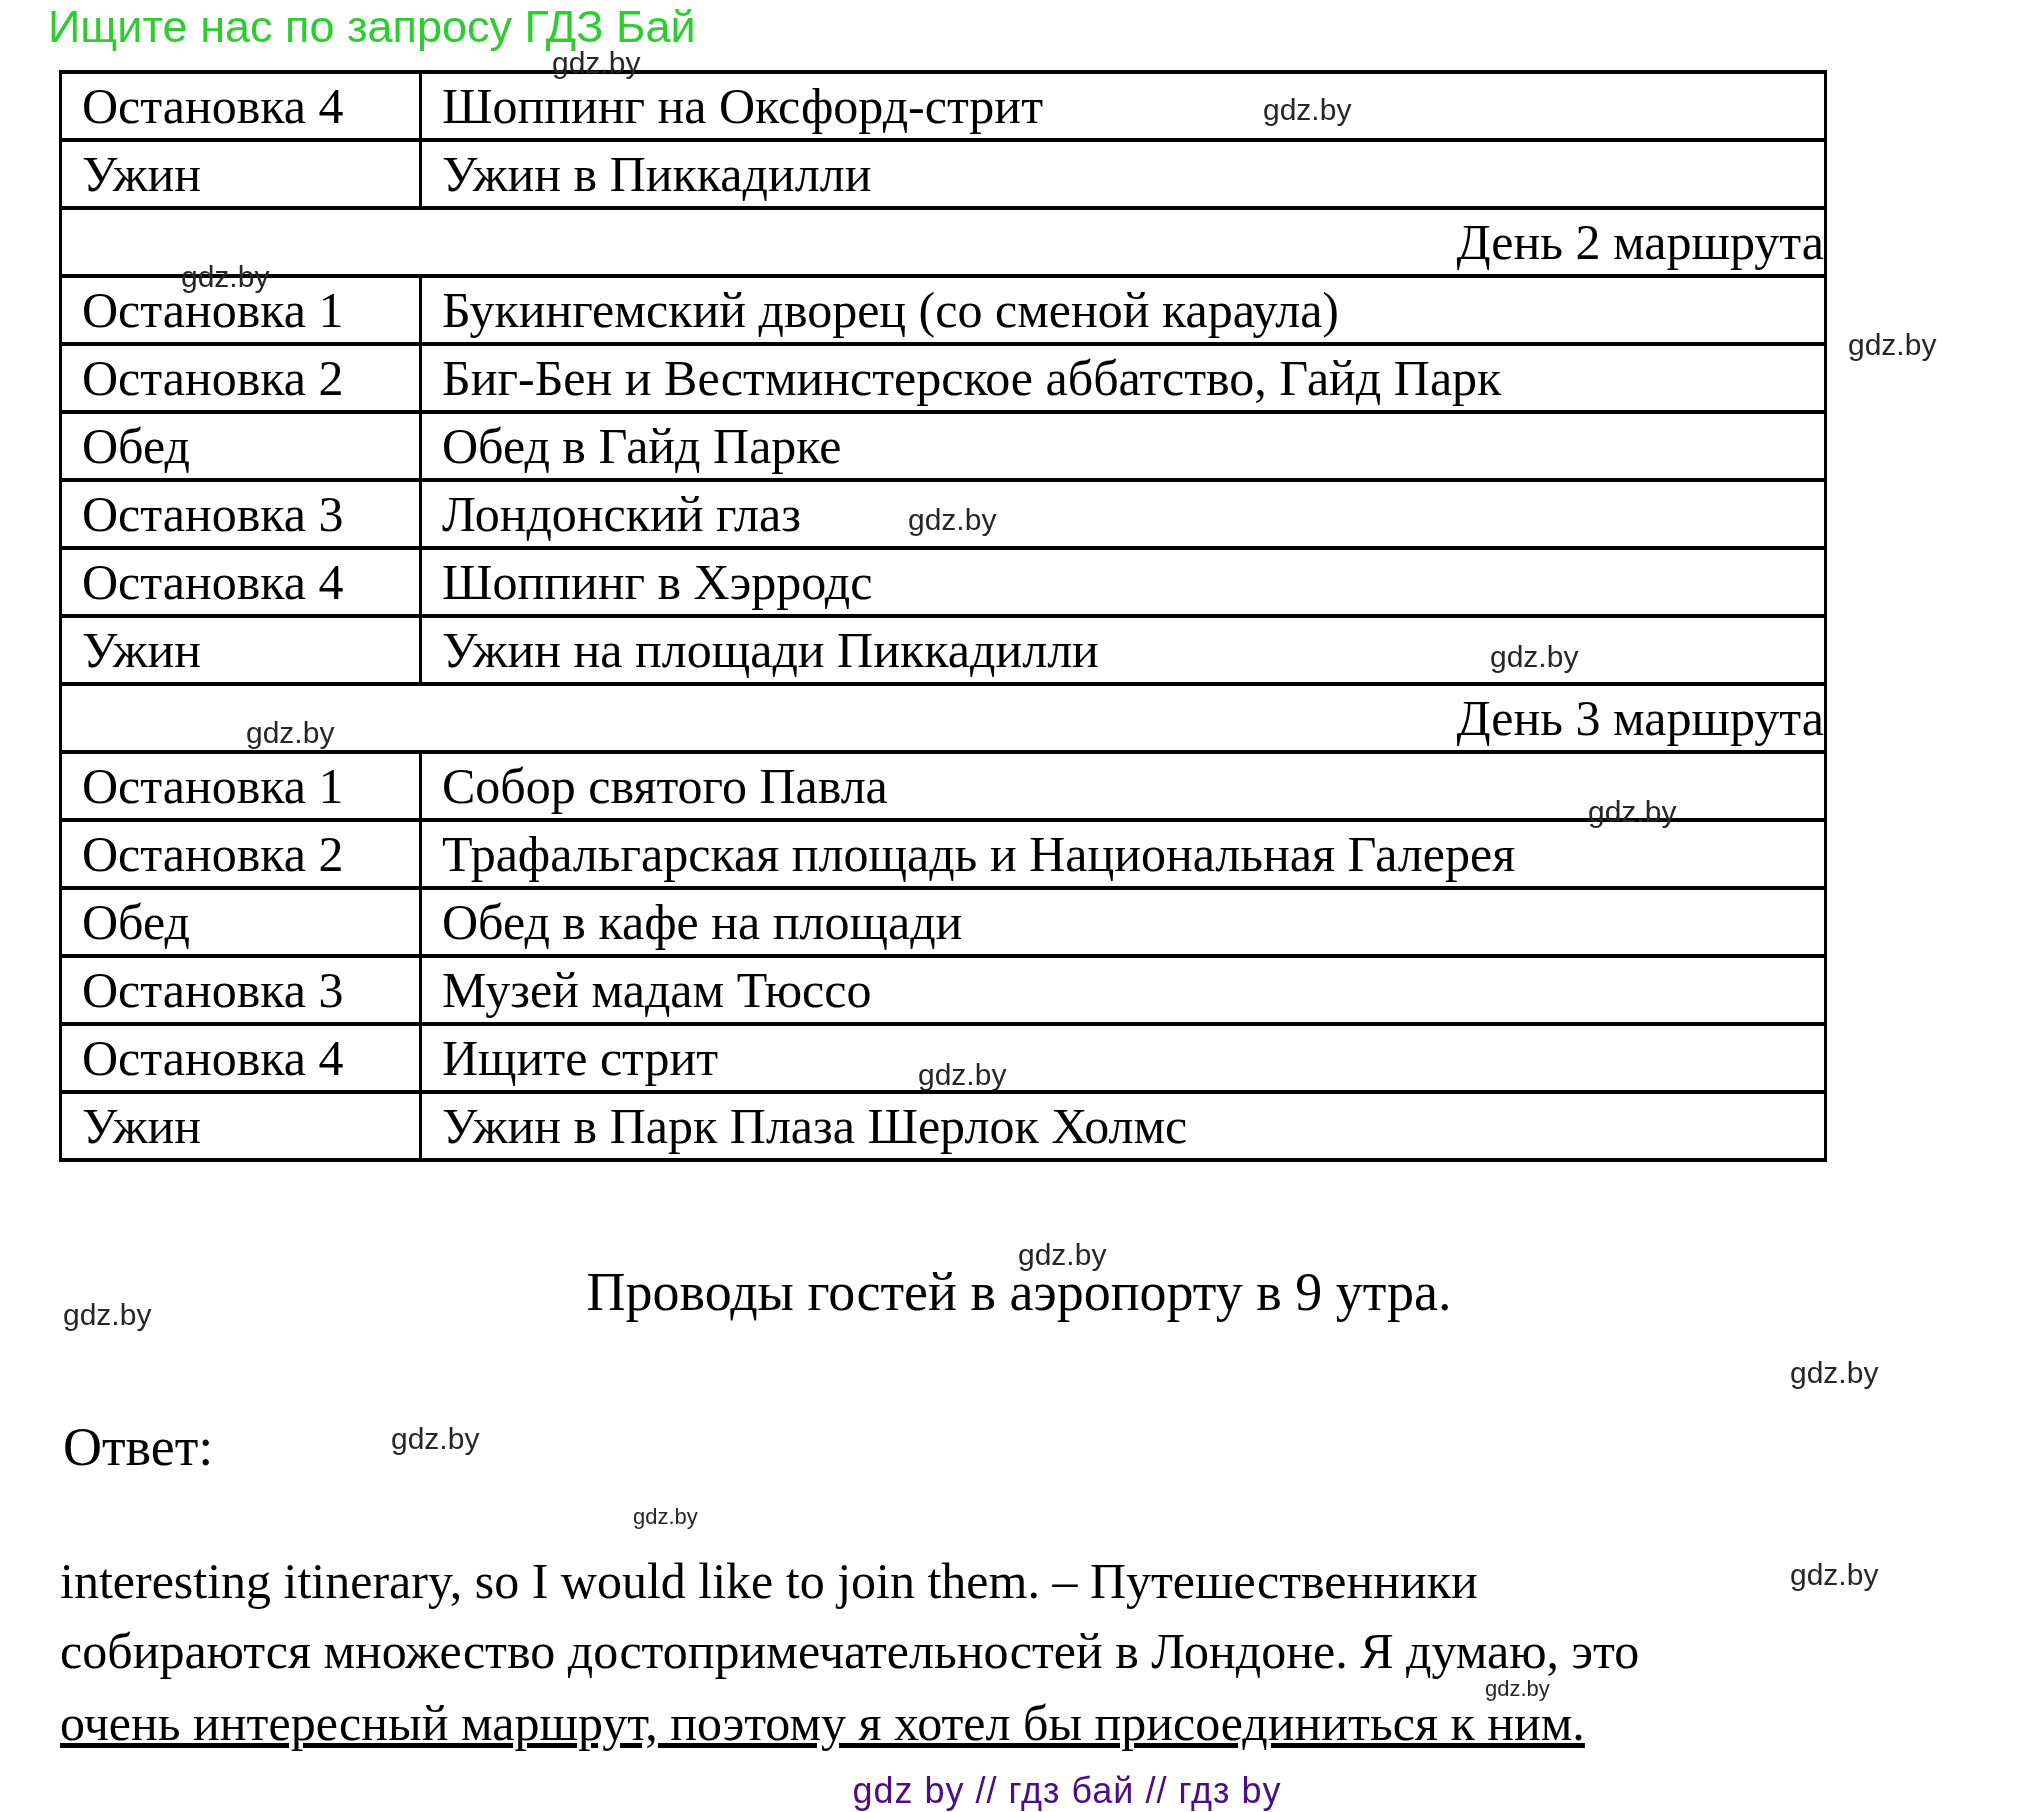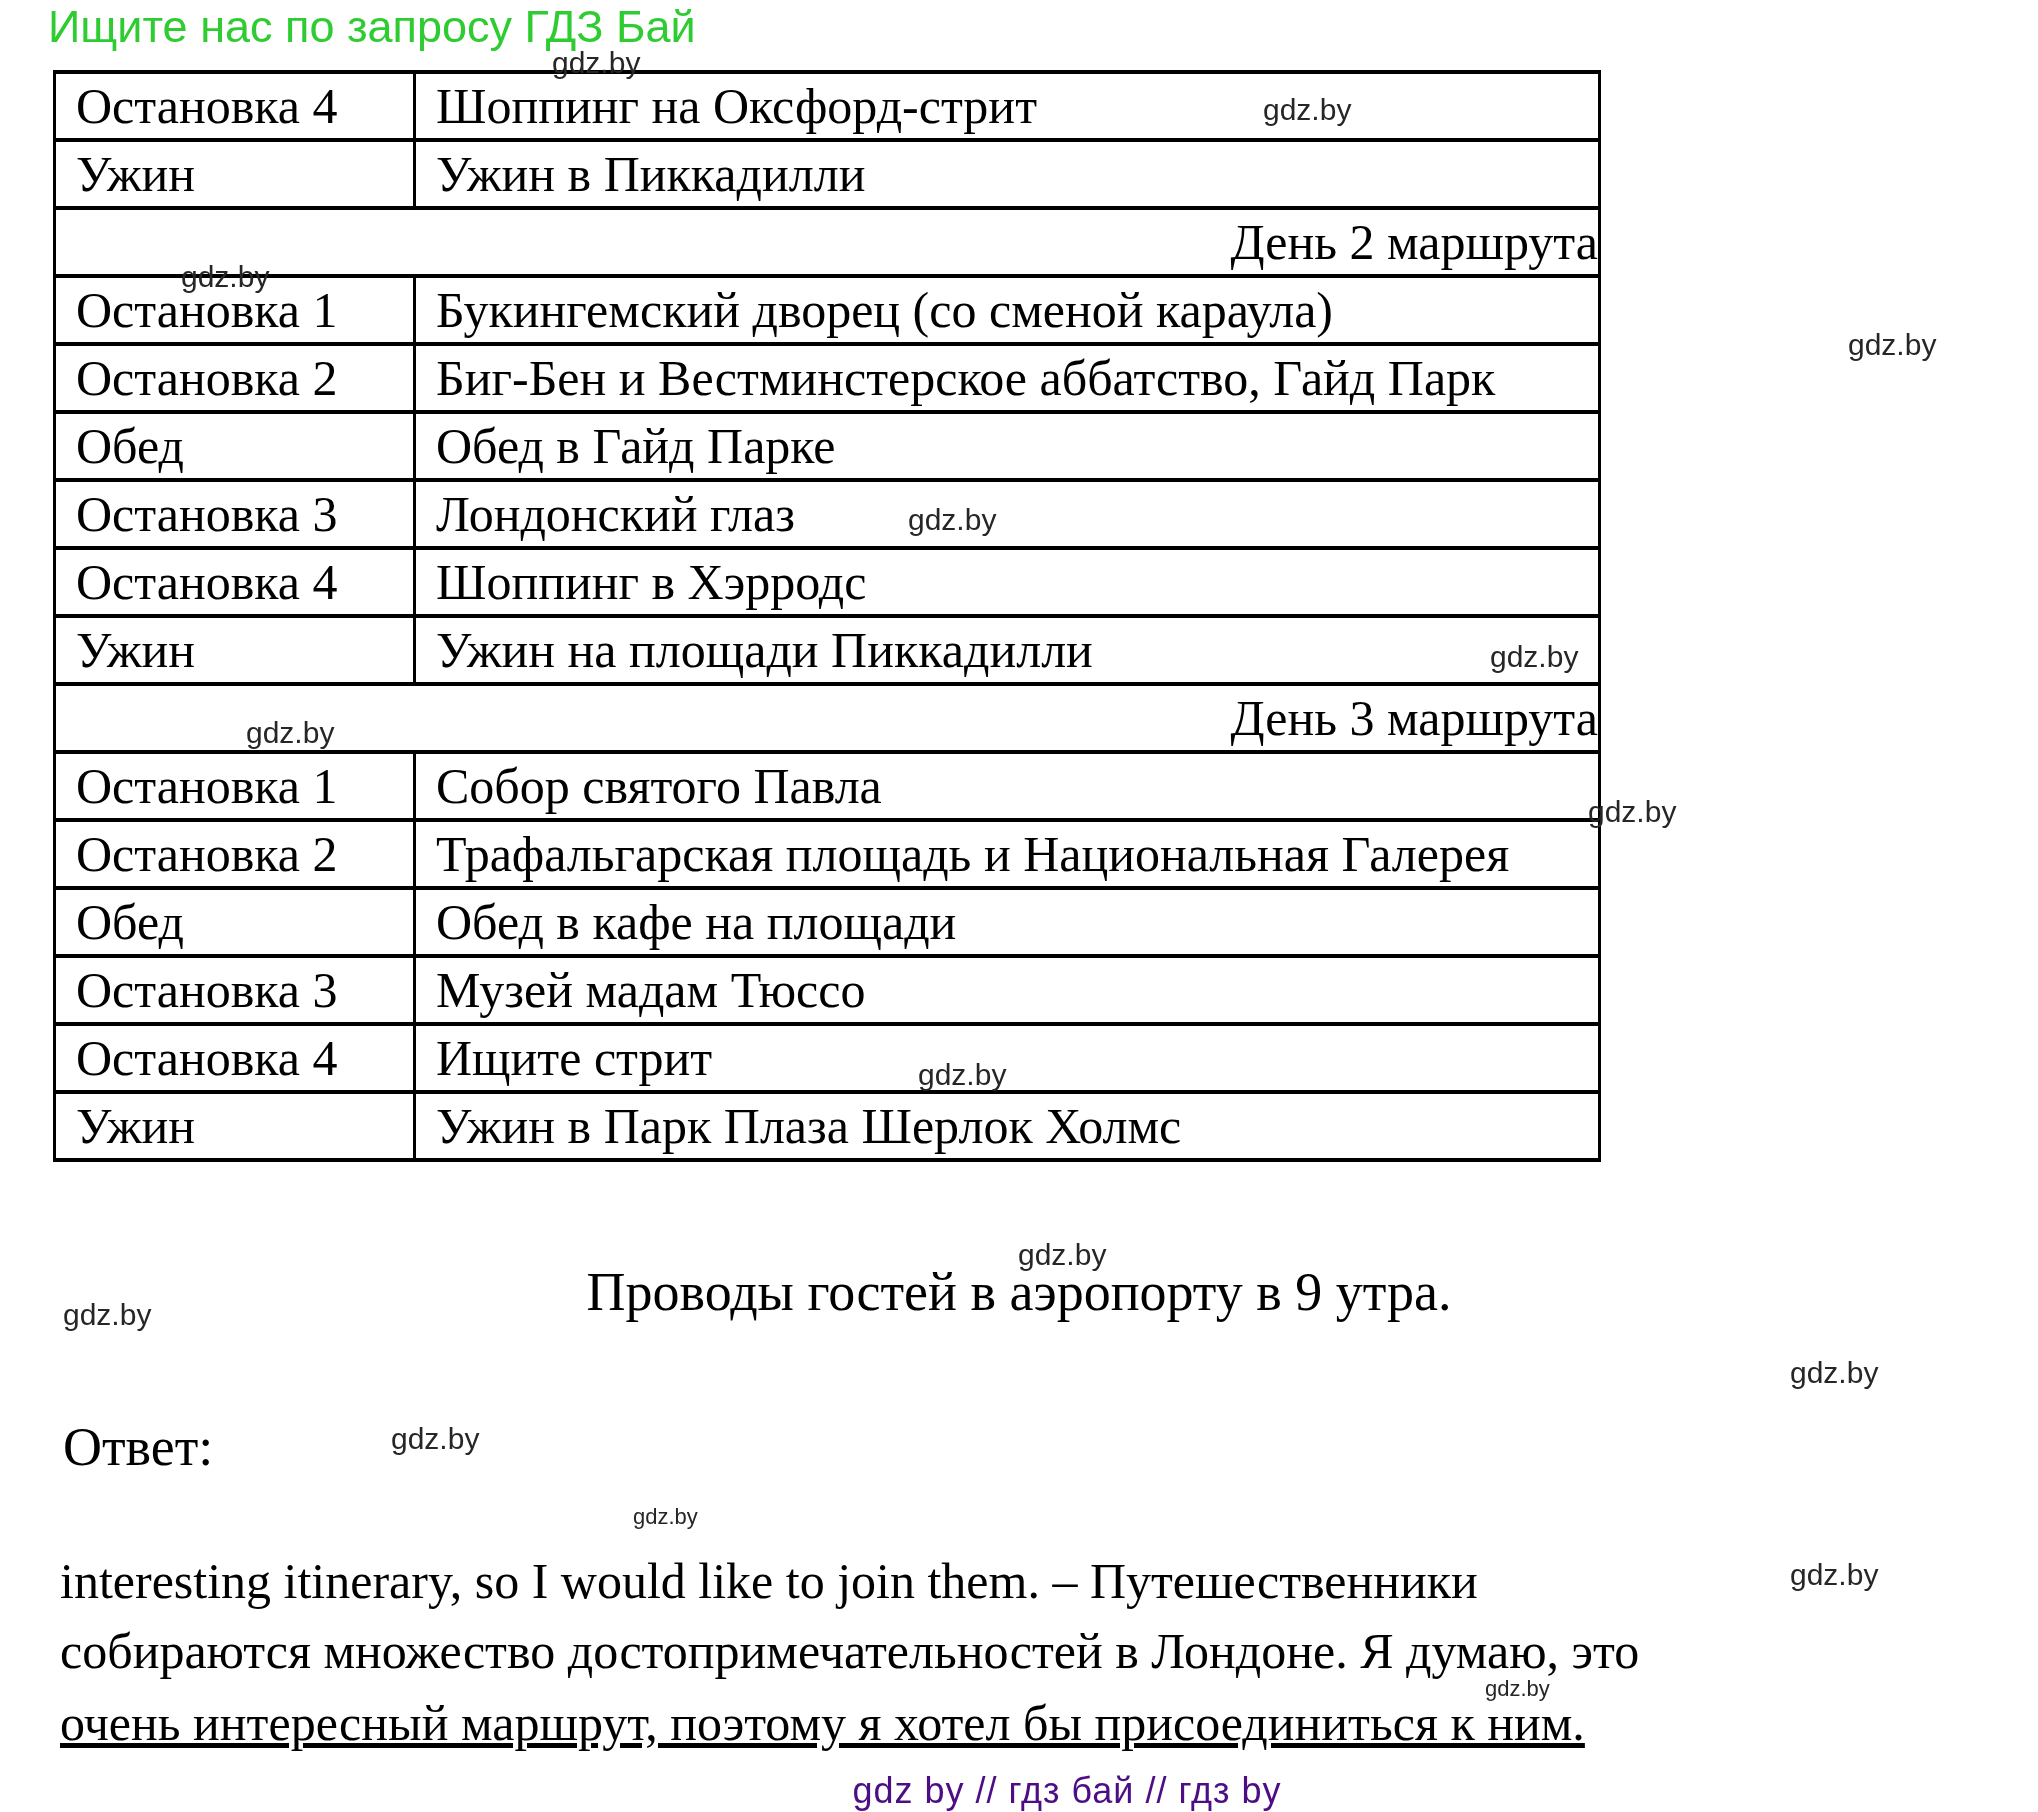--- a/index.html
+++ b/index.html
@@ -15,23 +15,23 @@
   .promo {
     position: absolute;
     top: 2px; left: 0; width: 100%;
     font-family: "Liberation Sans", sans-serif;
     font-size: 45px;
     line-height: 1.1;
     margin-left: 48px;
   }
   table.itinerary {
     position: absolute;
-    left: 53px;
+    left: 59px;
     top: 70px;
-    width: 1548px;
+    width: 1768px;
     border-collapse: collapse;
     table-layout: fixed;
     border-radius: 13px;
   }
   table.itinerary td {
     border: 3px solid #000;
     border-top-width: 4px;
     border-bottom-width: 4px;
     height: 64px;
     font-size: 50px;

